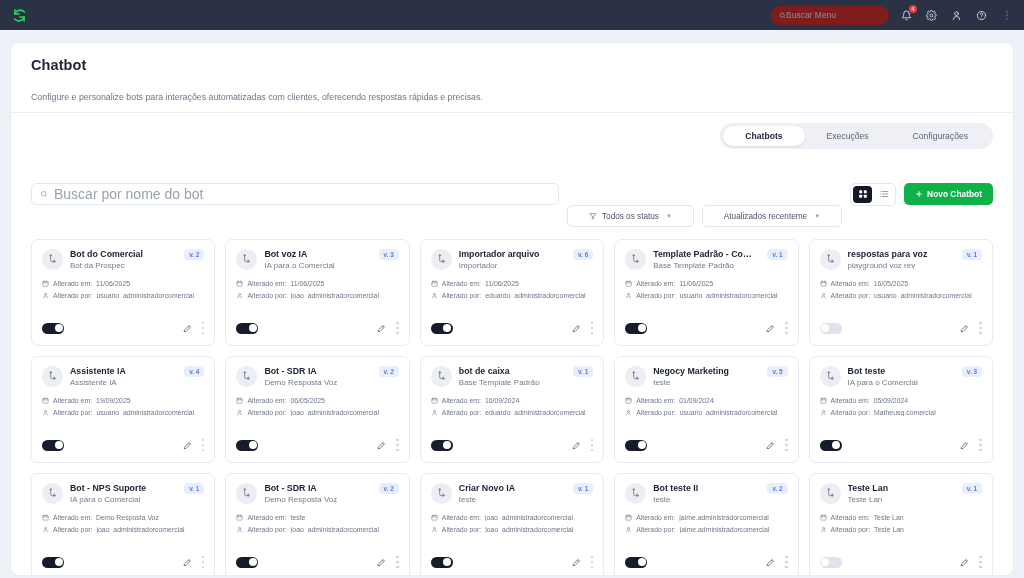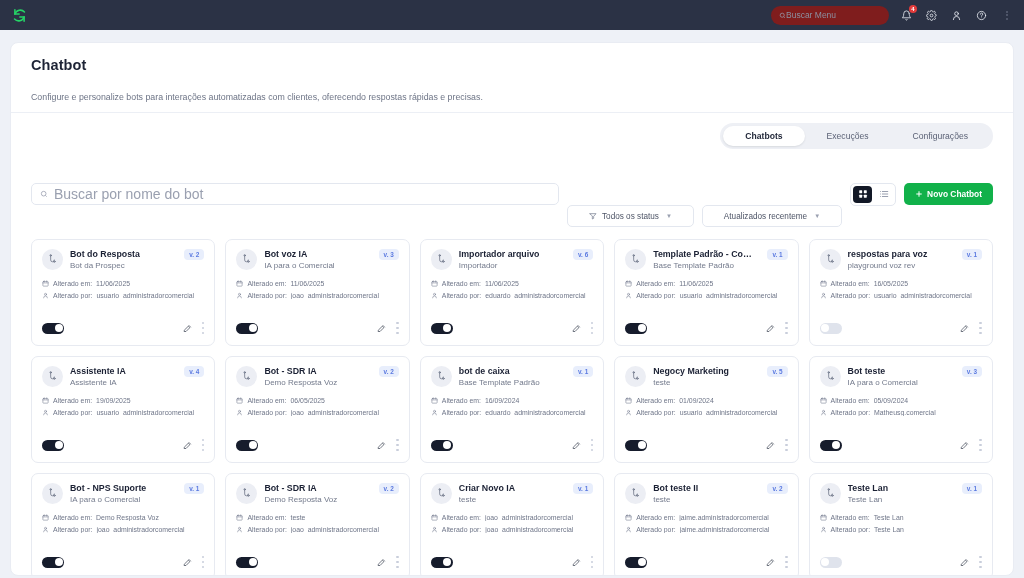--- a/index.html
+++ b/index.html
@@ -257,21 +257,21 @@
       <div class="card">
         <div class="card-top">
           <div class="avatar">
             <svg width="11" height="11" viewBox="0 0 24 24" fill="none" stroke="#6b7286" stroke-width="1.7" stroke-linecap="round">
               <path d="M8 4v9a4 4 0 0 0 8 0"></path>
               <circle cx="8" cy="3" r="1.6"></circle>
               <circle cx="16" cy="16.5" r="1.8"></circle>
             </svg>
           </div>
           <div class="card-titles">
-            <div class="card-title">Bot do Resposta</div>
+            <div class="card-title">Bot do Comercial</div>
             <div class="card-desc">Bot da Prospec</div>
           </div>
           <div class="ver">v. 2</div>
         </div>
         <div class="meta">
           <div class="meta-row">
             <svg width="7" height="7" viewBox="0 0 24 24" fill="none" stroke="#7b8295" stroke-width="2" stroke-linecap="round">
               <rect x="3" y="5" width="18" height="16" rx="2"></rect>
               <path d="M3 10h18M8 3v4M16 3v4"></path>
             </svg>

